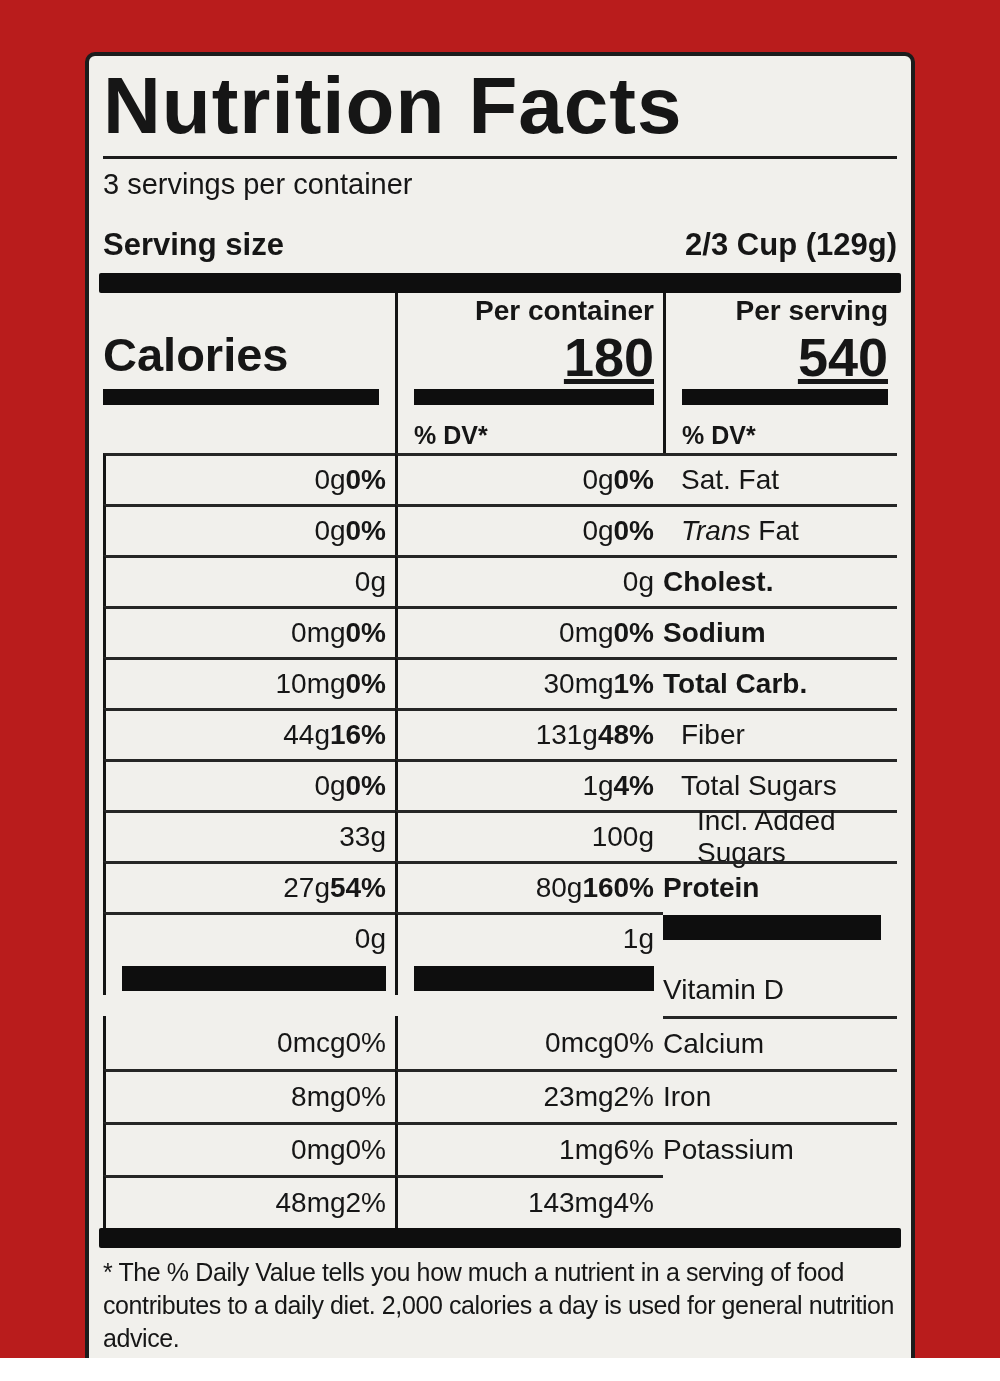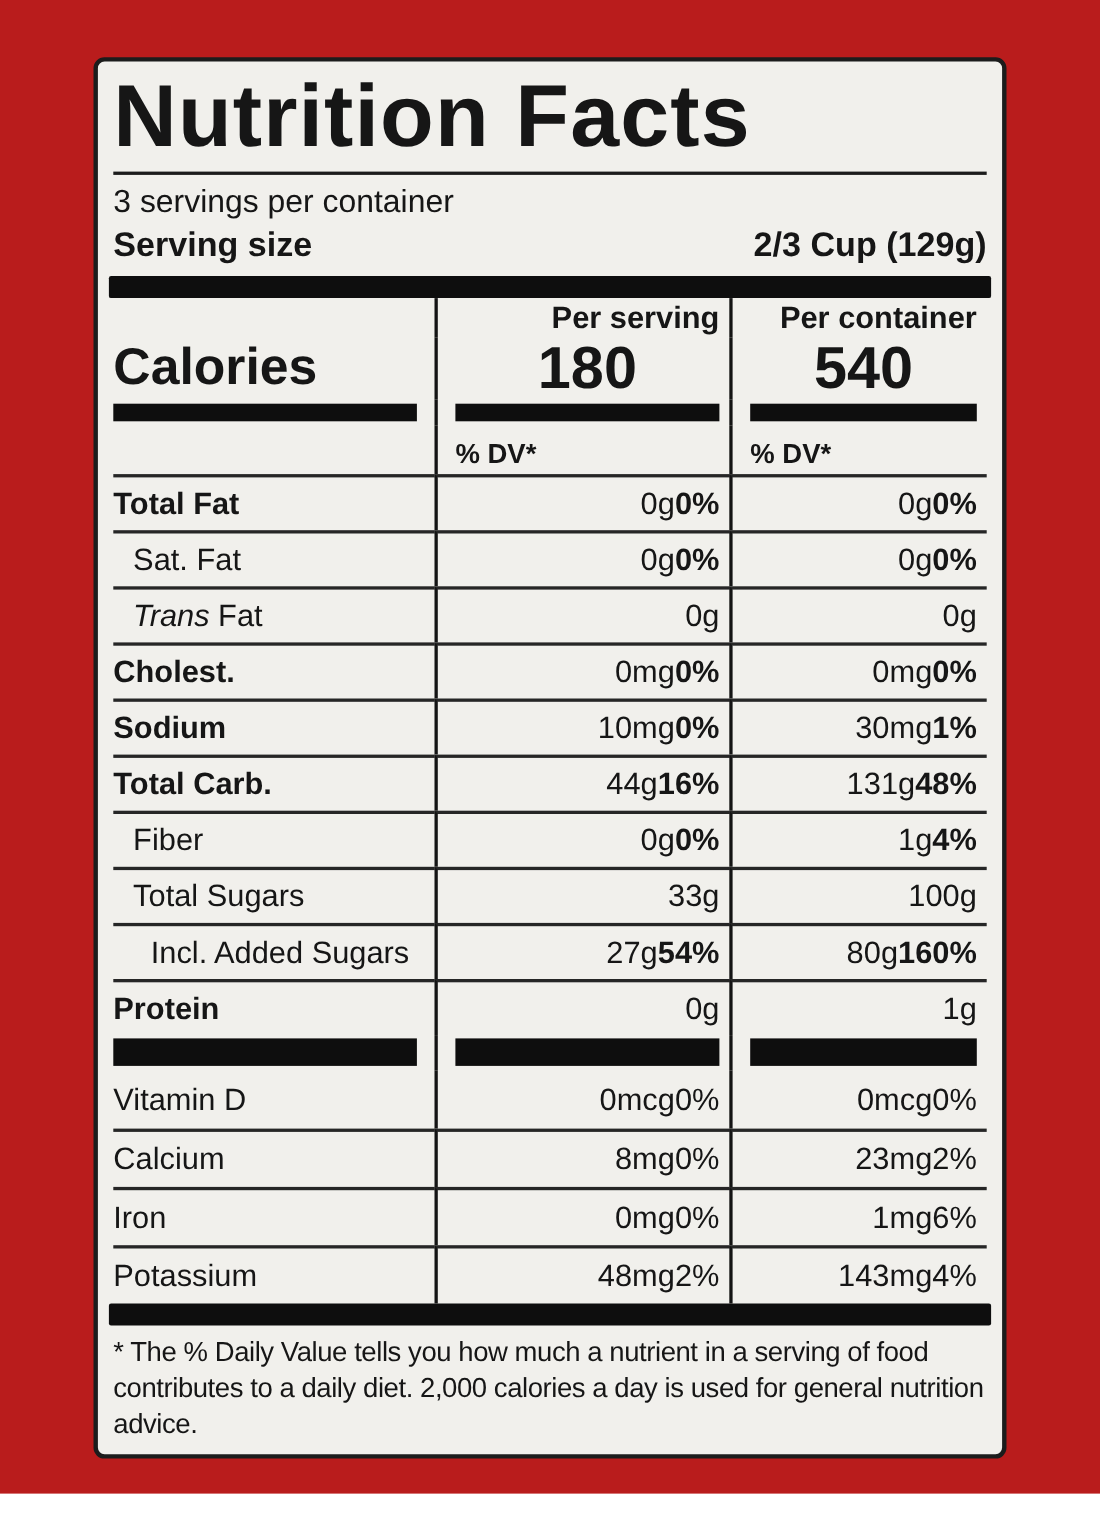--- a/index.html
+++ b/index.html
@@ -17,30 +17,30 @@
     padding:6px 14px 10px 14px;
   }
   .nf-title{
     font-size:80px;font-weight:bold;letter-spacing:1px;line-height:88px;
     white-space:nowrap;
   }
   .title-rule{height:3px;background:#1c1c1c;margin:6px 0 8px 0;}
   .servings{font-size:29px;line-height:34px;}
   .serving-row{
     display:flex;justify-content:space-between;align-items:baseline;
-    font-size:31px;font-weight:bold;margin-top:4px;margin-bottom:10px;
+    font-size:31px;font-weight:bold;margin-top:26px;margin-bottom:10px;
   }
   .bar-thick{height:20px;background:#0e0e0e;margin:0 -4px;border-radius:2px;}
   .grid{display:grid;grid-template-columns:292px 268px 1fr;}
   .cell{box-sizing:border-box;}
   .c2,.c3{border-left:3px solid #141414;padding-left:16px;padding-right:9px;}
   .c1{padding-right:10px;}
   .h-cell{height:36px;font-size:28px;font-weight:bold;text-align:right;padding-top:2px;}
   .cal-name{font-size:47px;font-weight:bold;align-self:end;line-height:52px;height:56px;}
-  .cal-num{font-size:54px;font-weight:bold;text-align:center;line-height:56px;height:56px;}
+  .cal-num{font-size:54px;font-weight:bold;text-align:right;line-height:56px;height:56px;text-decoration:underline;}
   .bar-cell{height:24px;padding-top:4px;}
   .mbar{height:16px;background:#0e0e0e;}
   .c1 .mbar{margin-right:6px;}
   .dv-cell{height:44px;font-size:25px;font-weight:bold;text-align:left;padding-top:12px;}
   .n-name,.n-val{
     height:51px;font-size:28px;display:flex;align-items:center;
     border-top:3px solid #262626;
   }
   .n-val{justify-content:flex-end;}
   .n-name.bold{font-weight:bold;}
@@ -69,44 +69,41 @@
     <div class="title-rule"></div>
     <div class="servings">3 servings per container</div>
     <div class="serving-row">
       <span>Serving size</span>
       <span>2/3 Cup (129g)</span>
     </div>
     <div class="bar-thick"></div>
 
     <div class="grid" id="facts-grid">
       <div class="cell c1 h-cell"></div>
+      <div class="cell c3 h-cell">Per container</div>
       <div class="cell c2 h-cell">Per serving</div>
-      <div class="cell c3 h-cell">Per container</div>
 
       <div class="cell c1 cal-name">Calories</div>
       <div class="cell c2 cal-num">180</div>
       <div class="cell c3 cal-num">540</div>
 
       <div class="cell c1 bar-cell">
           <div class="mbar"></div>
         </div>
       <div class="cell c2 bar-cell">
           <div class="mbar"></div>
         </div>
       <div class="cell c3 bar-cell">
           <div class="mbar"></div>
         </div>
 
       <div class="cell c1 dv-cell"></div>
       <div class="cell c2 dv-cell">% DV*</div>
       <div class="cell c3 dv-cell">% DV*</div>
 
-    <div class="cell c1 n-name bold">
-          <span class="">Total Fat</span>
-        </div>
         <div class="cell c2 n-val">
           <span class="amt">0g</span>
           <span class="dv">0%</span>
         </div>
         <div class="cell c3 n-val">
           <span class="amt">0g</span>
           <span class="dv">0%</span>
         </div>
         <div class="cell c1 n-name">
           <span class="ind1">Sat. Fat</span>

